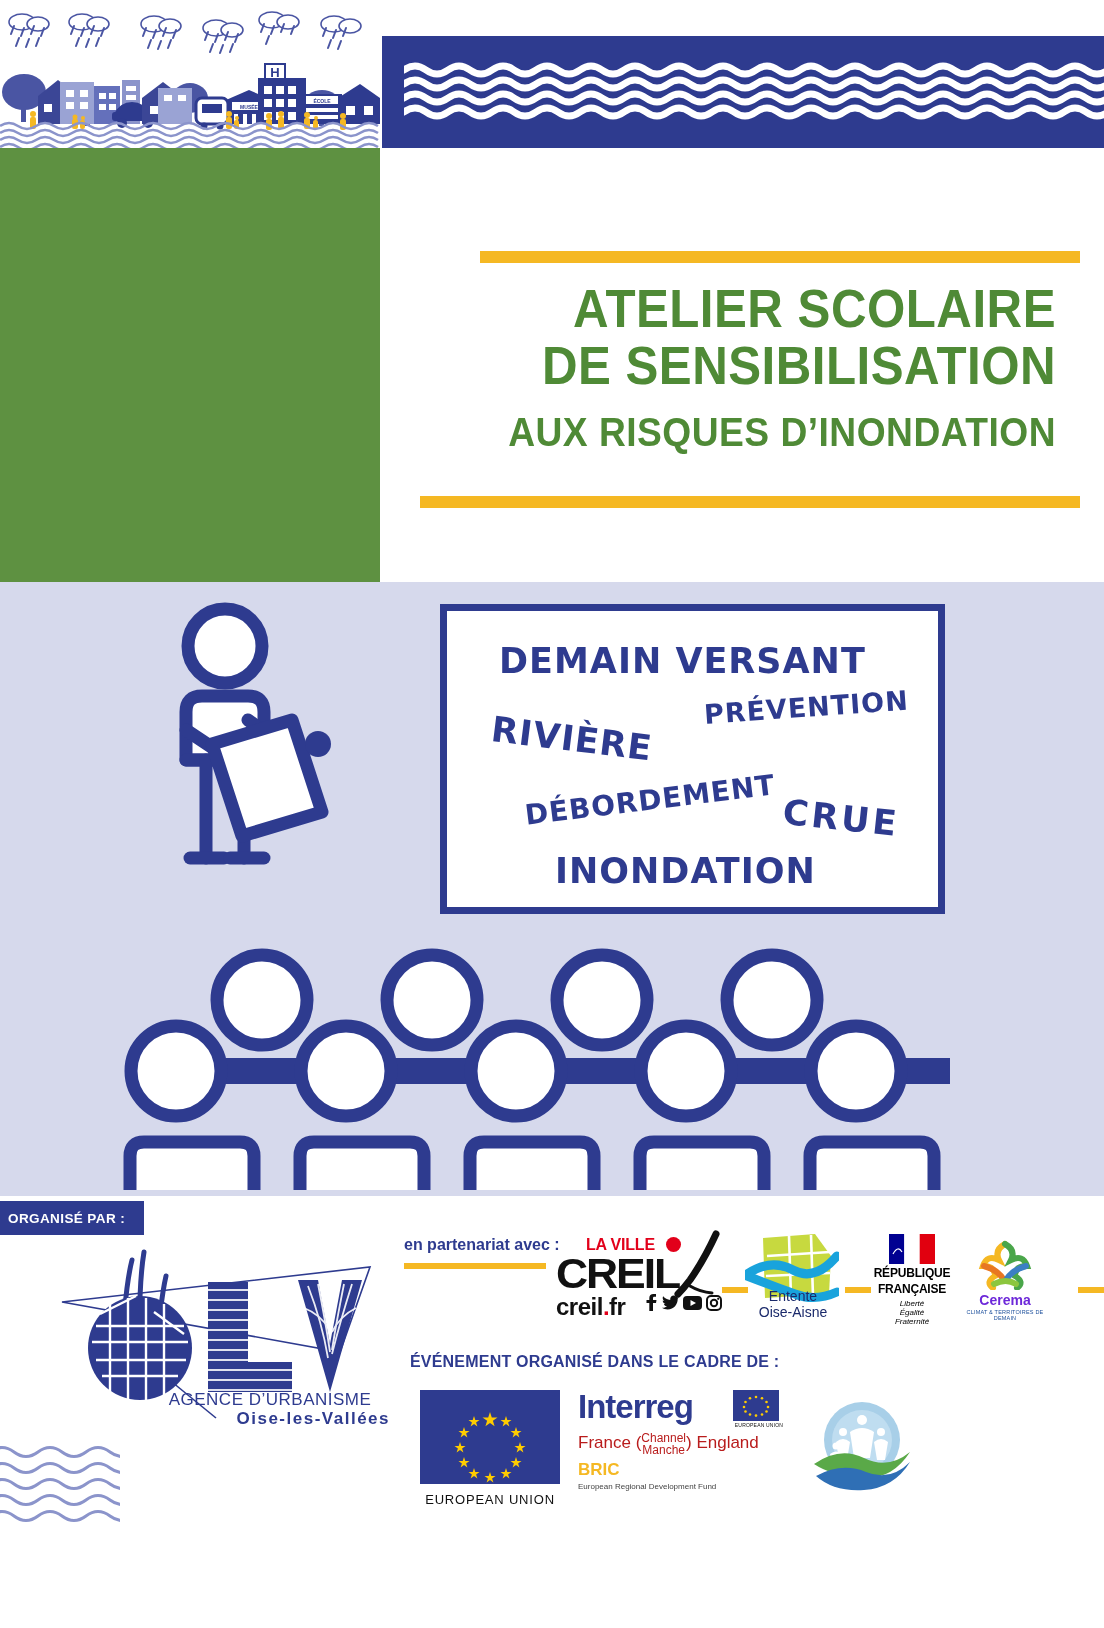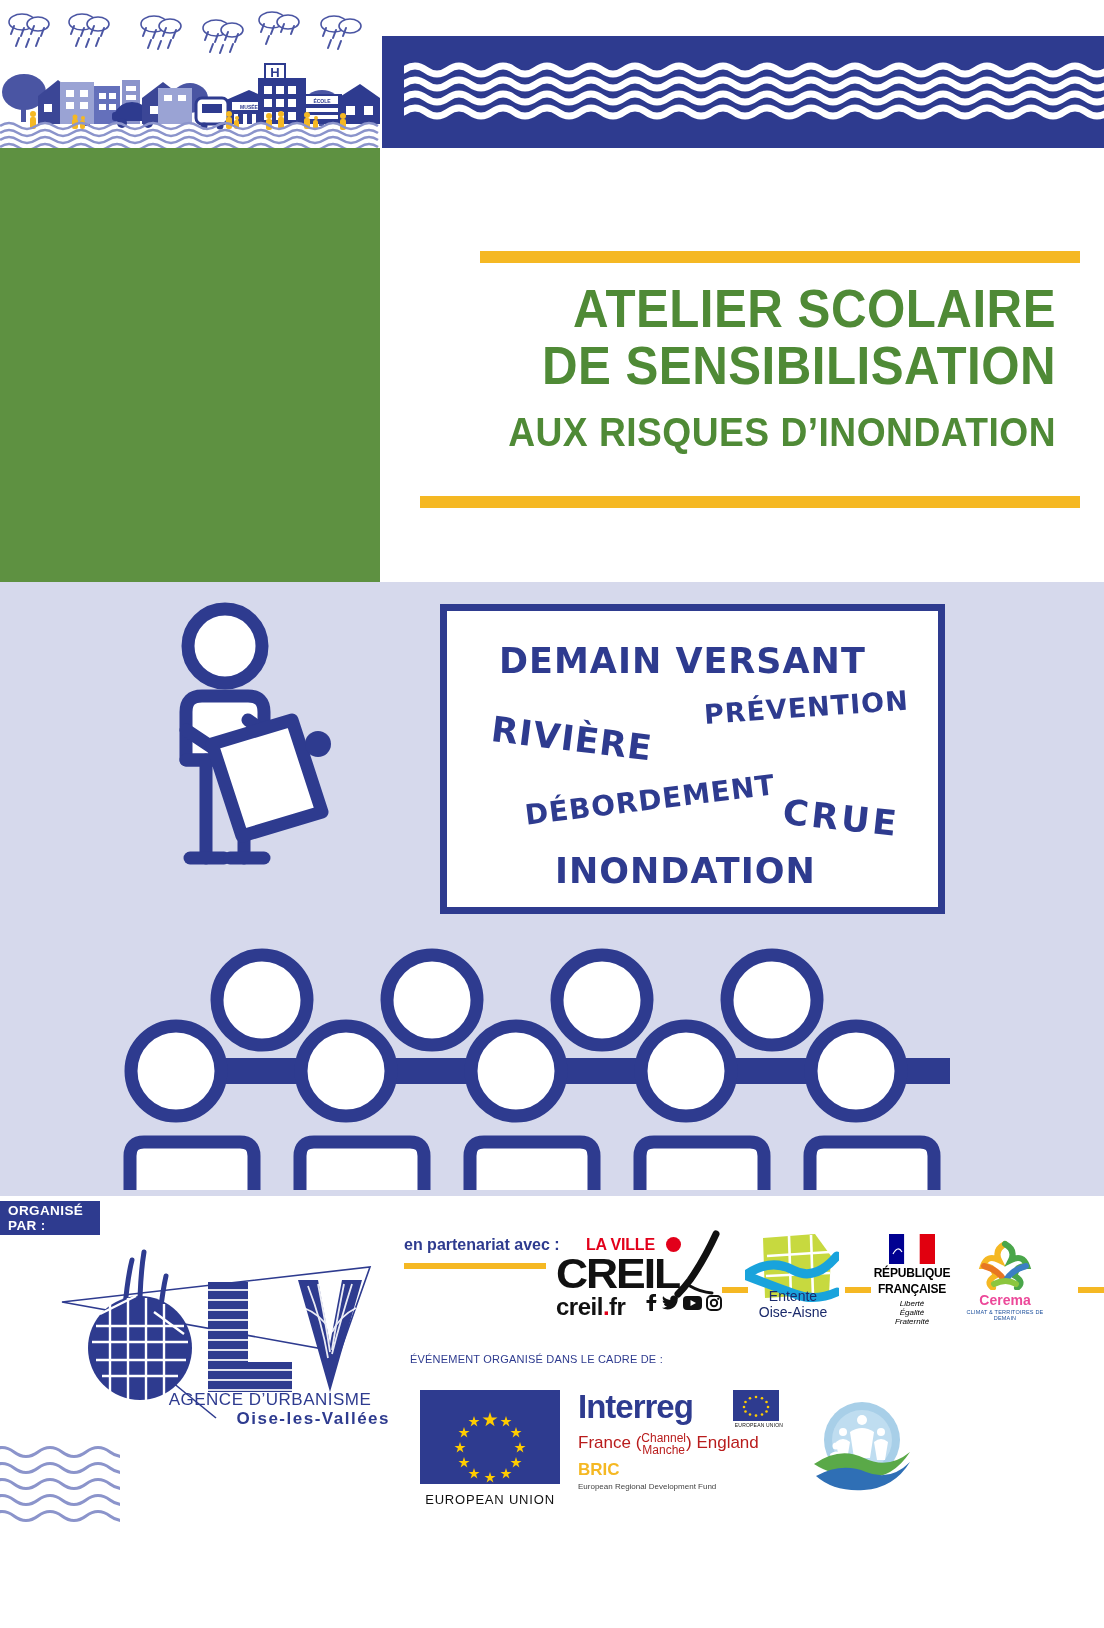--- a/index.html
+++ b/index.html
@@ -54,21 +54,21 @@
   .w-debord  {left:76px; top:188px; font-size:28px; letter-spacing:1px; transform:rotate(-7deg);transform-origin:left top;}
   .w-crue    {left:338px;top:181px; font-size:35px; letter-spacing:3px; transform:rotate(6deg);transform-origin:left top;}
   .w-inond   {left:108px;top:240px; font-size:35px; letter-spacing:1px;}
 
   
   .audience{position:absolute;left:110px;top:940px;width:900px;height:250px;}
 
   
   .footer{position:absolute;left:0;top:1196px;width:1104px;height:432px;background:#ffffff;}
   .organise-badge{
-    position:absolute;left:0;top:1201px;height:34px;width:100px;
+    position:absolute;left:0;top:1201px;height:34px;width:144px;
     background:#2e3b8f;color:#ffffff;font-size:13.5px;font-weight:bold;
     letter-spacing:.4px;display:flex;align-items:center;padding-left:8px;box-sizing:border-box;
   }
 
   .olv-logo{position:absolute;left:40px;top:1222px;width:350px;height:210px;}
   .olv-caption{position:absolute;left:150px;top:1390px;width:240px;text-align:right;color:#2e3b8f;}
   .olv-cap1{font-size:17px;letter-spacing:.5px;line-height:19px;text-align:center;}
   .olv-cap2{font-size:17px;font-weight:bold;letter-spacing:1.5px;line-height:20px;}
 
   .partner-label{
@@ -88,24 +88,24 @@
 
   .entente{position:absolute;left:745px;top:1232px;width:94px;height:92px;}
   .entente-txt{position:absolute;left:745px;top:1288px;width:96px;text-align:center;color:#1b2a6b;font-size:14px;line-height:16px;}
 
   .rf{position:absolute;left:872px;top:1234px;width:80px;height:86px;text-align:center;}
   .rf-flag{width:46px;height:30px;margin:0 auto;display:block;}
   .rf-t1{color:#000;font-weight:bold;font-size:12px;line-height:13px;margin-top:3px;letter-spacing:-.2px;}
   .rf-t2{color:#000;font-size:8px;line-height:9px;font-style:italic;margin-top:3px;}
 
   .cerema{position:absolute;left:960px;top:1240px;width:90px;height:80px;text-align:center;}
-  .cerema-name{color:#ec4899;font-weight:bold;font-size:14px;margin-top:2px;}
+  .cerema-name{color:#6d28d9;font-weight:bold;font-size:14px;margin-top:2px;}
   .cerema-sub{color:#1b4e9b;font-size:5.5px;letter-spacing:.2px;margin-top:1px;}
 
-  .cadre-label{position:absolute;left:410px;top:1353px;color:#2e3b8f;font-weight:normal;font-size:11px;letter-spacing:.2px;}
+  .cadre-label{position:absolute;left:410px;top:1353px;color:#2e3b8f;font-weight:bold;font-size:16px;letter-spacing:.2px;}
 
   .eu-flag-box{position:absolute;left:420px;top:1390px;width:140px;height:94px;background:#2e3b8f;}
   .eu-caption{position:absolute;left:420px;top:1492px;width:140px;text-align:center;color:#111;font-size:13px;letter-spacing:.8px;}
 
   .interreg{position:absolute;left:578px;top:1390px;width:210px;height:110px;}
   .interreg-word{color:#2e3b8f;font-weight:bold;font-size:33px;letter-spacing:-1px;line-height:34px;}
   .interreg-line2{color:#b91c1c;font-size:17px;line-height:19px;margin-top:8px;white-space:nowrap;}
   .frac{display:inline-block;font-size:12px;line-height:12px;text-align:center;vertical-align:middle;}
   .interreg-bric{color:#f5b823;font-weight:bold;font-size:17px;margin-top:4px;}
   .interreg-erdf{color:#444;font-size:8px;margin-top:2px;}

